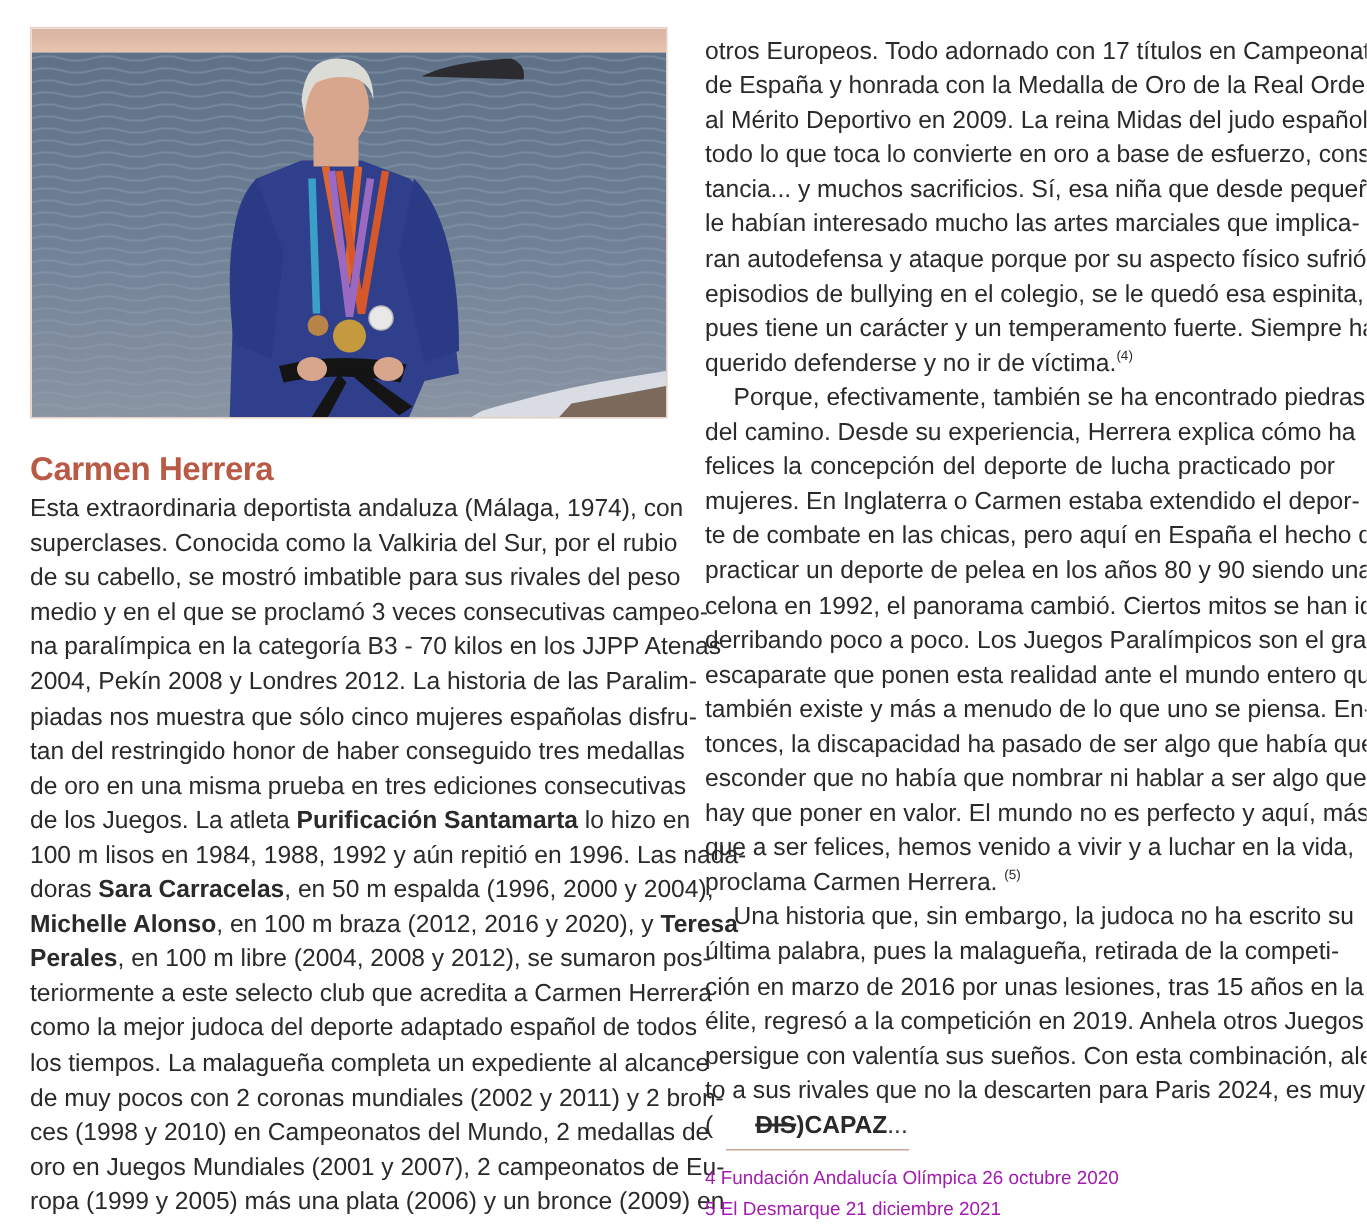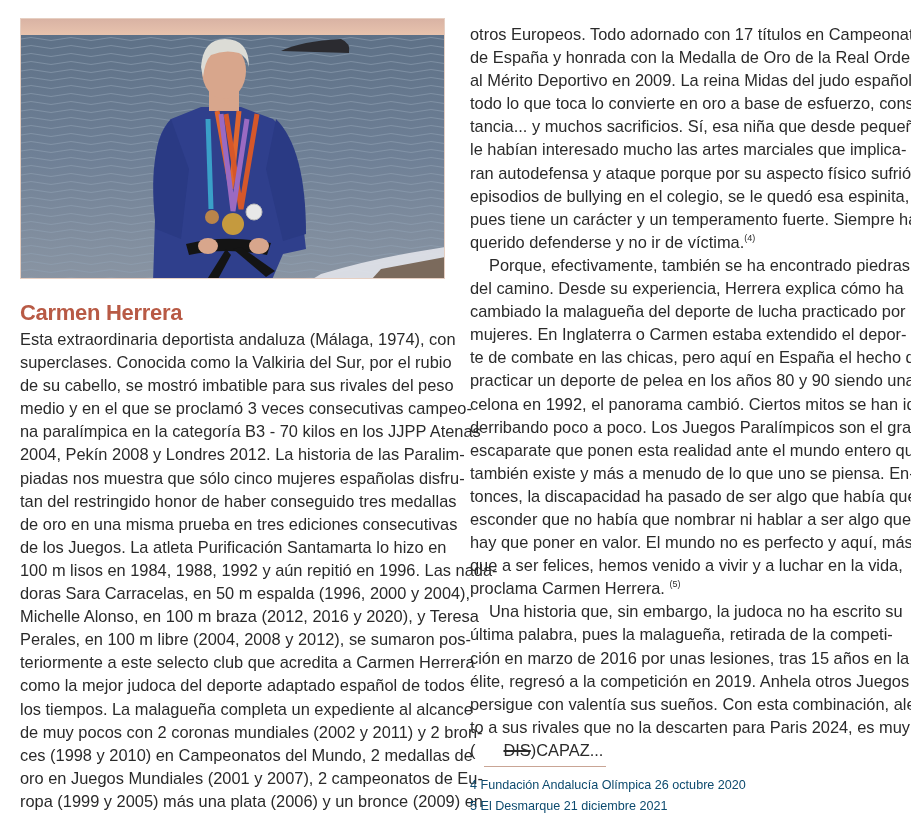--- a/index.html
+++ b/index.html
@@ -4,32 +4,32 @@
 <style>
   html, body { margin: 0; padding: 0; background: #ffffff; }
   body { width: 911px; height: 821px; position: relative; overflow: hidden;
          font-family: "Liberation Sans", "DejaVu Sans", sans-serif; color: #2a2a2a; }
   .col { position: absolute; font-size: 16.4px; line-height: 23.1px; text-align: justify; }
   .col-left { left: 20px; top: 328px; width: 426px; }
   .col-right { left: 470px; top: 23px; width: 420px; }
   .line { display: block; white-space: nowrap; text-align-last: justify; text-align: justify; }
   .line.last { text-align-last: left; }
   .indent { padding-left: 19px; }
-  .b { font-weight: normal; }
+  .b { font-weight: bold; }
   .i { }
   sup.fn { font-size: 9px; vertical-align: 7px; line-height: 0; }
   .heading { position: absolute; left: 20px; top: 300px; margin: 0;
              font-family: Liberation Sans, sans-serif; font-weight: bold;
              font-size: 22px; color: #b85a45; letter-spacing: -0.3px; }
   .photo { position: absolute; left: 20px; top: 18px; width: 425px; height: 261px;
            overflow: hidden; border: 1px solid #e6cfc2; box-sizing: border-box; }
   .photo svg { display: block; }
   .fn-rule { position: absolute; left: 484px; top: 766px; width: 122px; height: 0;
              border-top: 1px solid #c9a595; }
-  .footnotes { position: absolute; left: 470px; top: 775px; font-size: 12.6px; line-height: 21px; color: #0c4a6e; }
+  .footnotes { position: absolute; left: 470px; top: 775px; font-size: 12.6px; line-height: 21px; color: #a21caf; }
   .strike { text-decoration: line-through; text-decoration-thickness: 2px; padding-left: 28px; }
 </style>
 </head>
 <body>
 
 <div class="photo">
   <svg width="425" height="261" viewBox="0 0 425 261">
     <defs>
       <linearGradient id="sky" x1="0" y1="0" x2="0" y2="1">
         <stop offset="0" stop-color="#d9b3a4"></stop>
@@ -105,21 +105,21 @@
     <span class="line">al Mérito Deportivo en 2009. La reina Midas del judo español,</span>
     <span class="line">todo lo que toca lo convierte en oro a base de esfuerzo, cons-</span>
     <span class="line">tancia... y muchos sacrificios. Sí, esa niña que desde pequeña</span>
     <span class="line">le habían interesado mucho las artes marciales que implica-</span>
     <span class="line">ran autodefensa y ataque porque por su aspecto físico sufrió</span>
     <span class="line">episodios de <span class="i">bullying</span> en el colegio, se le quedó esa espinita,</span>
     <span class="line">pues tiene un carácter y un temperamento fuerte. Siempre ha</span>
     <span class="line last">querido defenderse y no ir de víctima.<sup class="fn">(4)</sup></span>
     <span class="line indent">Porque, efectivamente, también se ha encontrado piedras</span>
     <span class="line">del camino. Desde su experiencia, Herrera explica cómo ha</span>
-    <span class="line">cambiado la malagueña del deporte de lucha practicado por</span>
+    <span class="line">felices la concepción del deporte de lucha practicado por</span>
     <span class="line">mujeres. En Inglaterra o Carmen estaba extendido el depor-</span>
     <span class="line">te de combate en las chicas, pero aquí en España el hecho de</span>
     <span class="line">practicar un deporte de pelea en los años 80 y 90 siendo una</span>
     <span class="line">celona en 1992, el panorama cambió. Ciertos mitos se han ido</span>
     <span class="line">derribando poco a poco. Los Juegos Paralímpicos son el gran</span>
     <span class="line">escaparate que ponen esta realidad ante el mundo entero que</span>
     <span class="line">también existe y más a menudo de lo que uno se piensa. En-</span>
     <span class="line">tonces, la discapacidad ha pasado de ser algo que había que</span>
     <span class="line">esconder que no había que nombrar ni hablar a ser algo que</span>
     <span class="line">hay que poner en valor. El mundo no es perfecto y aquí, más</span>

